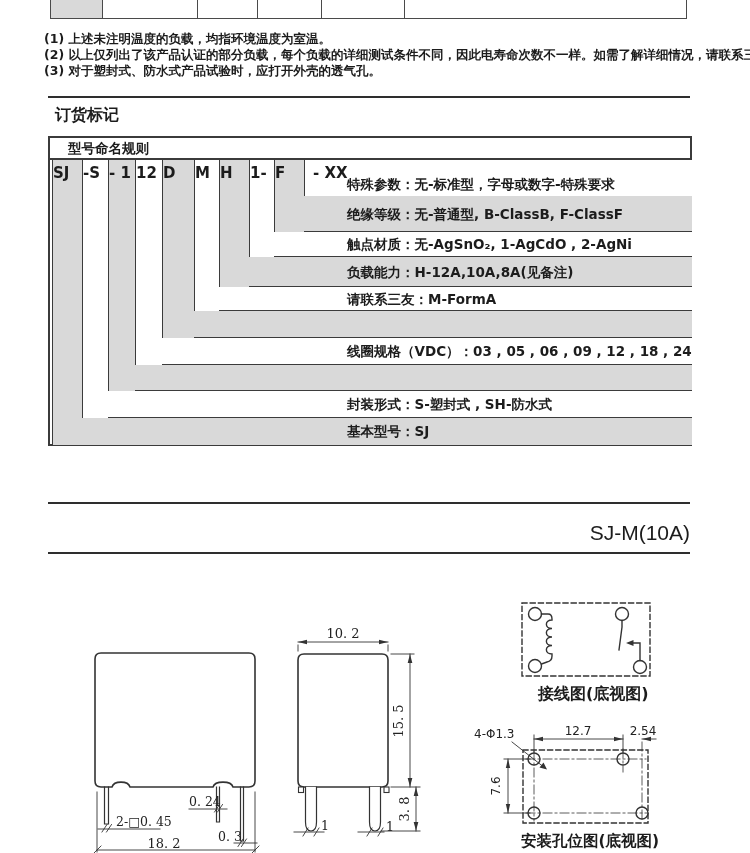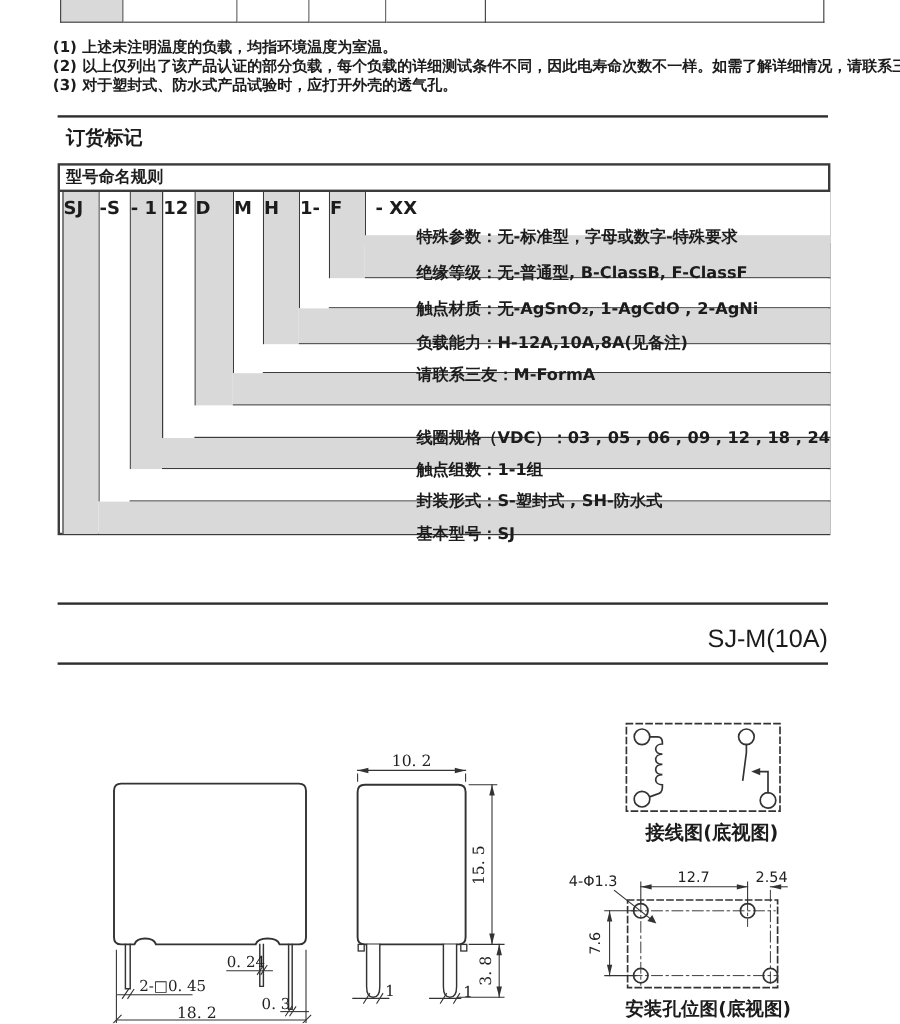--- a/index.html
+++ b/index.html
@@ -6,27 +6,27 @@
   #page{position:relative;width:750px;height:853px;background:#fff;overflow:hidden;
         font-family:"DejaVu Sans",sans-serif;color:#1c1c1c;}
   .abs{position:absolute;}
   .cell{position:absolute;top:0;height:19px;border:1px solid #4a4a4a;border-top:none;box-sizing:border-box;background:#fff;}
   .cell.gray{background:#d9d9d9;}
   .note{font-size:12.5px;font-weight:600;line-height:16px;white-space:nowrap;}
   .rule{position:absolute;height:2px;background:#2e2e2e;}
   .h1{font-size:16px;font-weight:700;}
   .nbox{position:absolute;left:48px;top:136px;width:644px;height:310px;border:2px solid #3b3b3b;box-sizing:border-box;background:#fff;}
   .nbox-title{position:absolute;left:0;top:0;width:100%;height:22px;line-height:21px;border-bottom:2px solid #3b3b3b;
-              box-sizing:border-box;font-size:13.5px;font-weight:700;padding-left:5px;}
+              box-sizing:border-box;font-size:13.5px;font-weight:700;padding-left:18px;}
   .vband{position:absolute;top:22px;border-left:1.2px solid #3b3b3b;box-sizing:border-box;}
   .hband{position:absolute;border-bottom:1.2px solid #3b3b3b;box-sizing:border-box;}
   .gfill{background:#d9d9d9;}
   .wfill{background:#ffffff;}
   .code{display:block;width:100%;text-align:left;line-height:26px;font-size:15px;font-weight:600;white-space:nowrap;}
-  .rowtxt{position:absolute;left:297px;font-size:13.5px;font-weight:600;white-space:nowrap;margin-top:14px;}
+  .rowtxt{position:absolute;left:297px;font-size:13.5px;font-weight:600;white-space:nowrap;}
   .remark{font-size:13px;font-weight:600;white-space:nowrap;}
   .model{font-size:21px;font-weight:400;font-family:"Liberation Sans",sans-serif;}
   .cap{font-size:16px;font-weight:700;white-space:nowrap;}
   svg text{fill:#222;}
   .dimser{font-family:"DejaVu Serif",serif;font-size:13px;}
   .dimser2{font-family:"DejaVu Serif",serif;font-size:12.5px;}
   .dimsans{font-family:"DejaVu Sans",sans-serif;font-size:12px;}
 </style>
 </head>
 <body>
@@ -101,21 +101,20 @@
       <span class="code">SJ</span>
     </div>
     <div class="hband gfill" style="left:32px;top:280px;width:610px;height:27px;border-bottom:none;"></div>
 
     <div class="rowtxt" style="top:36px;height:20px;line-height:20px;">特殊参数：无-标准型，字母或数字-特殊要求</div>
     <div class="rowtxt" style="top:58px;height:36px;line-height:36px;">绝缘等级：无-普通型, B-ClassB,  F-ClassF</div>
     <div class="rowtxt" style="top:94px;height:25px;line-height:25px;">触点材质：无-AgSnO₂, 1-AgCdO , 2-AgNi</div>
     <div class="rowtxt" style="top:119px;height:30px;line-height:30px;">负载能力：H-12A,10A,8A(见备注)</div>
     <div class="rowtxt" style="top:149px;height:24px;line-height:24px;">请联系三友：M-FormA</div>
     <div class="rowtxt" style="top:200px;height:27px;line-height:27px;">线圈规格（VDC）：03 , 05 , 06 , 09 , 12 , 18 , 24</div>
-    <div class="rowtxt" style="top:227px;height:26px;line-height:26px;">触点组数：1-1组</div>
     <div class="rowtxt" style="top:253px;height:27px;line-height:27px;">封装形式：S-塑封式 , SH-防水式</div>
     <div class="rowtxt" style="top:280px;height:27px;line-height:27px;">基本型号：SJ</div>
   </div>
 
 
   <div class="rule" style="left:48px;top:502px;width:642px;"></div>
   <div class="abs model" style="right:60px;top:521px;">SJ-M(10A)</div>
   <div class="rule" style="left:48px;top:552px;width:642px;"></div>
 
 

